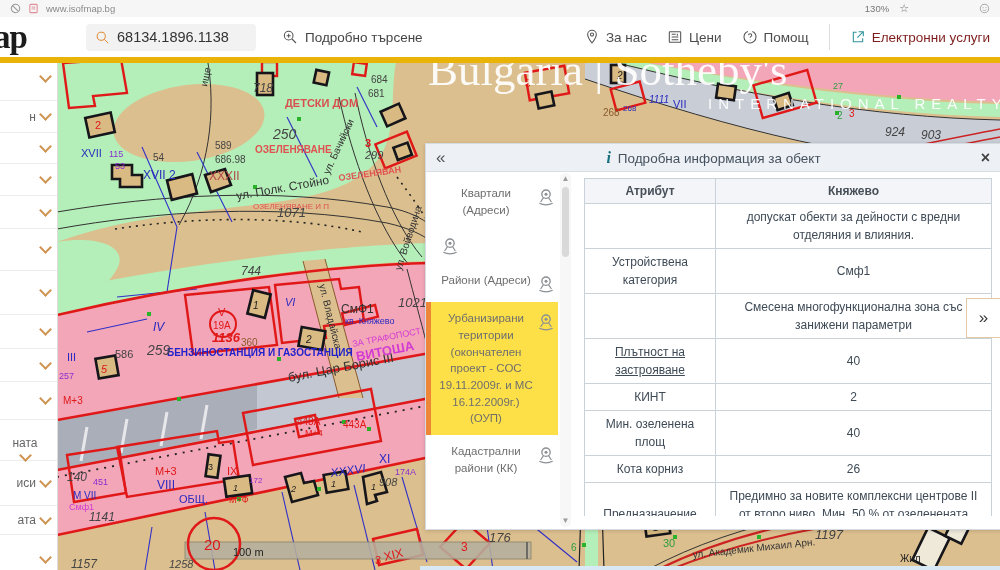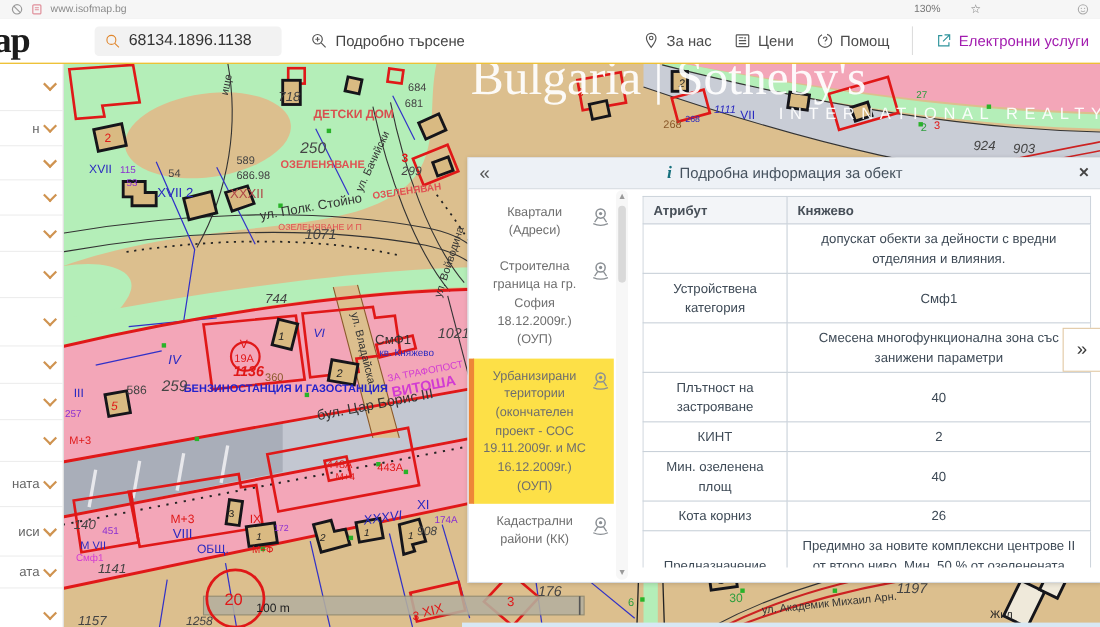--- a/index.html
+++ b/index.html
@@ -3,35 +3,35 @@
 <meta charset="utf-8">
 <style>
   html,body{margin:0;padding:0}
   body{width:1000px;height:570px;overflow:hidden;position:relative;background:#fff;
        font-family:"Liberation Sans",sans-serif;-webkit-font-smoothing:antialiased}
 
   
   .browser-bar{position:absolute;top:0;left:0;right:0;height:17px;background:#f6f6f6;
     border-bottom:1px solid #e2e2e2;display:flex;align-items:center;padding:0 10px;gap:7px;
     font-size:9.5px;color:#8a8a8a;z-index:6}
-  .browser-bar .right{margin-left:auto;display:flex;align-items:center;gap:27px;color:#777}
+  .browser-bar .right{margin-left:auto;display:flex;align-items:center;gap:10px;color:#777}
   .bicon{width:11px;height:11px;flex:none}
 
   
   .app-header{position:absolute;top:17px;left:0;right:0;height:40px;background:#fff;z-index:6;
-    display:flex;align-items:center;border-bottom:1px solid #eab308}
+    display:flex;align-items:center;border-bottom:6px solid #eab308}
   .logo{font-family:"Liberation Serif",serif;font-weight:700;font-size:33px;color:#1c1c1c;
     width:46px;margin-left:-6px;letter-spacing:-1px}
   .search-box{margin-left:46px;width:152px;height:27px;background:#f2f2f2;border-radius:4px;
     display:flex;align-items:center;gap:7px;padding:0 9px;font-size:14.5px;color:#333}
   .detailed-search{margin-left:26px;display:flex;align-items:flex-end;gap:7px;font-size:13.5px;color:#454545;cursor:pointer}
   .hdr-nav{margin-left:auto;display:flex;align-items:center;gap:20px;padding-right:10px;font-size:13.5px;color:#4c4c4c}
   .hdr-item{display:flex;align-items:center;gap:6px;cursor:pointer;white-space:nowrap}
   .hdr-divider{width:1px;height:26px;background:#ddd}
-  .hdr-item.teal{color:#a21caf}
+  .hdr-item.teal{color:#7f1d1d}
   .hicon{width:16px;height:16px;flex:none;stroke:#555;fill:none;stroke-width:1.6}
   .hicon.teal{stroke:#2f949c}
 
   
   .left-sidebar{position:absolute;top:57px;left:0;width:57px;bottom:0;background:#fff;
     border-right:1px solid #ddd;z-index:5}
   .sb-row{display:flex;align-items:center;justify-content:flex-end;gap:5px;padding-right:7px;
     border-bottom:1px solid #ededed;font-size:12px;color:#666;cursor:pointer}
   .chev{width:7px;height:7px;border-right:2px solid #cf9350;border-bottom:2px solid #cf9350;
     transform:rotate(45deg);margin-top:-4px;flex:none}
@@ -66,21 +66,21 @@
   .layer-item.active{background:#fde047;position:relative}
   .layer-item.active::before{content:'';position:absolute;left:-4px;top:0;bottom:0;width:5px;background:#ee8638}
   .pin{width:20px;height:20px;color:#8a8f94;flex:none;margin-left:2px;margin-top:2px}
   .layers-scroll{position:absolute;right:1px;top:2px;bottom:2px;width:11px;background:#f7f7f7;border-radius:5px}
   .layers-scroll .arr{position:absolute;left:0;right:0;text-align:center;font-size:8px;color:#9a9a9a;line-height:10px}
   .layers-scroll .thumb{position:absolute;left:2px;width:7px;top:14px;height:70px;background:#d9d9d9;border-radius:4px}
 
   
   .table-area{position:absolute;left:158px;top:34px;width:408px;bottom:13px;overflow:hidden}
   table{width:100%;border-collapse:collapse;table-layout:fixed;font-size:12px;color:#3e4a56}
-  th{background:#f3f5f8;border:1px solid #c9d1d9;text-align:left;padding:5px 9px;font-size:12px;color:#474f58}
+  th{background:#f3f5f8;border:1px solid #c9d1d9;text-align:center;padding:5px 9px;font-size:12px;color:#474f58}
   th.c1{width:112px}
   td{border:1px solid #c9d1d9;padding:4px 9px;text-align:center;vertical-align:middle;line-height:1.5}
 
   
   .expand-btn{position:absolute;left:966px;top:298px;width:33px;height:38px;background:#fff;
     border:1px solid #e2c8a3;z-index:4;display:flex;align-items:center;justify-content:center;
     font-size:17px;color:#3a3a3a;cursor:pointer}
 
   .bottom-strip{position:absolute;left:420px;right:0;bottom:0;height:4px;background:#d8e8f4;z-index:2}
   .hidden-defs{position:absolute;width:0;height:0;overflow:hidden}
@@ -202,21 +202,21 @@
       <span class="chev"></span>
     </div>
     <div class="sb-row" style="height: 32px;">
       <span class="sb-label"></span>
       <span class="chev"></span>
     </div>
     <div class="sb-row" style="height: 37px;">
       <span class="sb-label"></span>
       <span class="chev"></span>
     </div>
-    <div class="sb-row" style="height: 40px;">
+    <div class="sb-row" style="height: 40px; flex-direction: column;">
       <span class="sb-label">ната</span>
       <span class="chev"></span>
     </div>
     <div class="sb-row" style="height: 44px; text-align: right;">
       <span class="sb-label">иси</span>
       <span class="chev"></span>
     </div>
     <div class="sb-row" style="height: 28px;">
       <span class="sb-label">ата</span>
       <span class="chev"></span>
@@ -503,21 +503,26 @@
 
   <div class="layers-col">
     <div class="layers-list">
         <div class="layer-item">
           <span class="lyr-label">Квартали (Адреси)</span>
           <svg class="pin">
             <use href="#pin"></use>
           </svg>
         </div>
         <div class="layer-item">
-          <span class="lyr-label">Строителна граница на гр. София 18.12.2009г.) (ОУП)</span>
+          <svg class="pin">
+            <use href="#pin"></use>
+          </svg>
+        </div>
+        <div class="layer-item">
+          <span class="lyr-label">Райони (Адреси)</span>
           <svg class="pin">
             <use href="#pin"></use>
           </svg>
         </div>
         <div class="layer-item active">
           <span class="lyr-label">Урбанизирани територии (окончателен проект - СОС 19.11.2009г. и МС 16.12.2009г.) (ОУП)</span>
           <svg class="pin">
             <use href="#pin"></use>
           </svg>
         </div>
@@ -550,21 +555,21 @@
           </tr>
           <tr>
             <td class="attr" style="width: 112px;">Устройствена категория</td>
             <td>Смф1</td>
           </tr>
           <tr>
             <td class="attr" style="width: 112px;"></td>
             <td>Смесена многофункционална зона със занижени параметри</td>
           </tr>
           <tr>
-            <td class="attr" style="width: 112px;">Плътност на застрояване</td>
+            <td class="attr" style="width: 112px; text-decoration: underline;">Плътност на застрояване</td>
             <td>40</td>
           </tr>
           <tr>
             <td class="attr" style="width: 112px;">КИНТ</td>
             <td>2</td>
           </tr>
           <tr>
             <td class="attr" style="width: 112px;">Мин. озеленена площ</td>
             <td>40</td>
           </tr>

